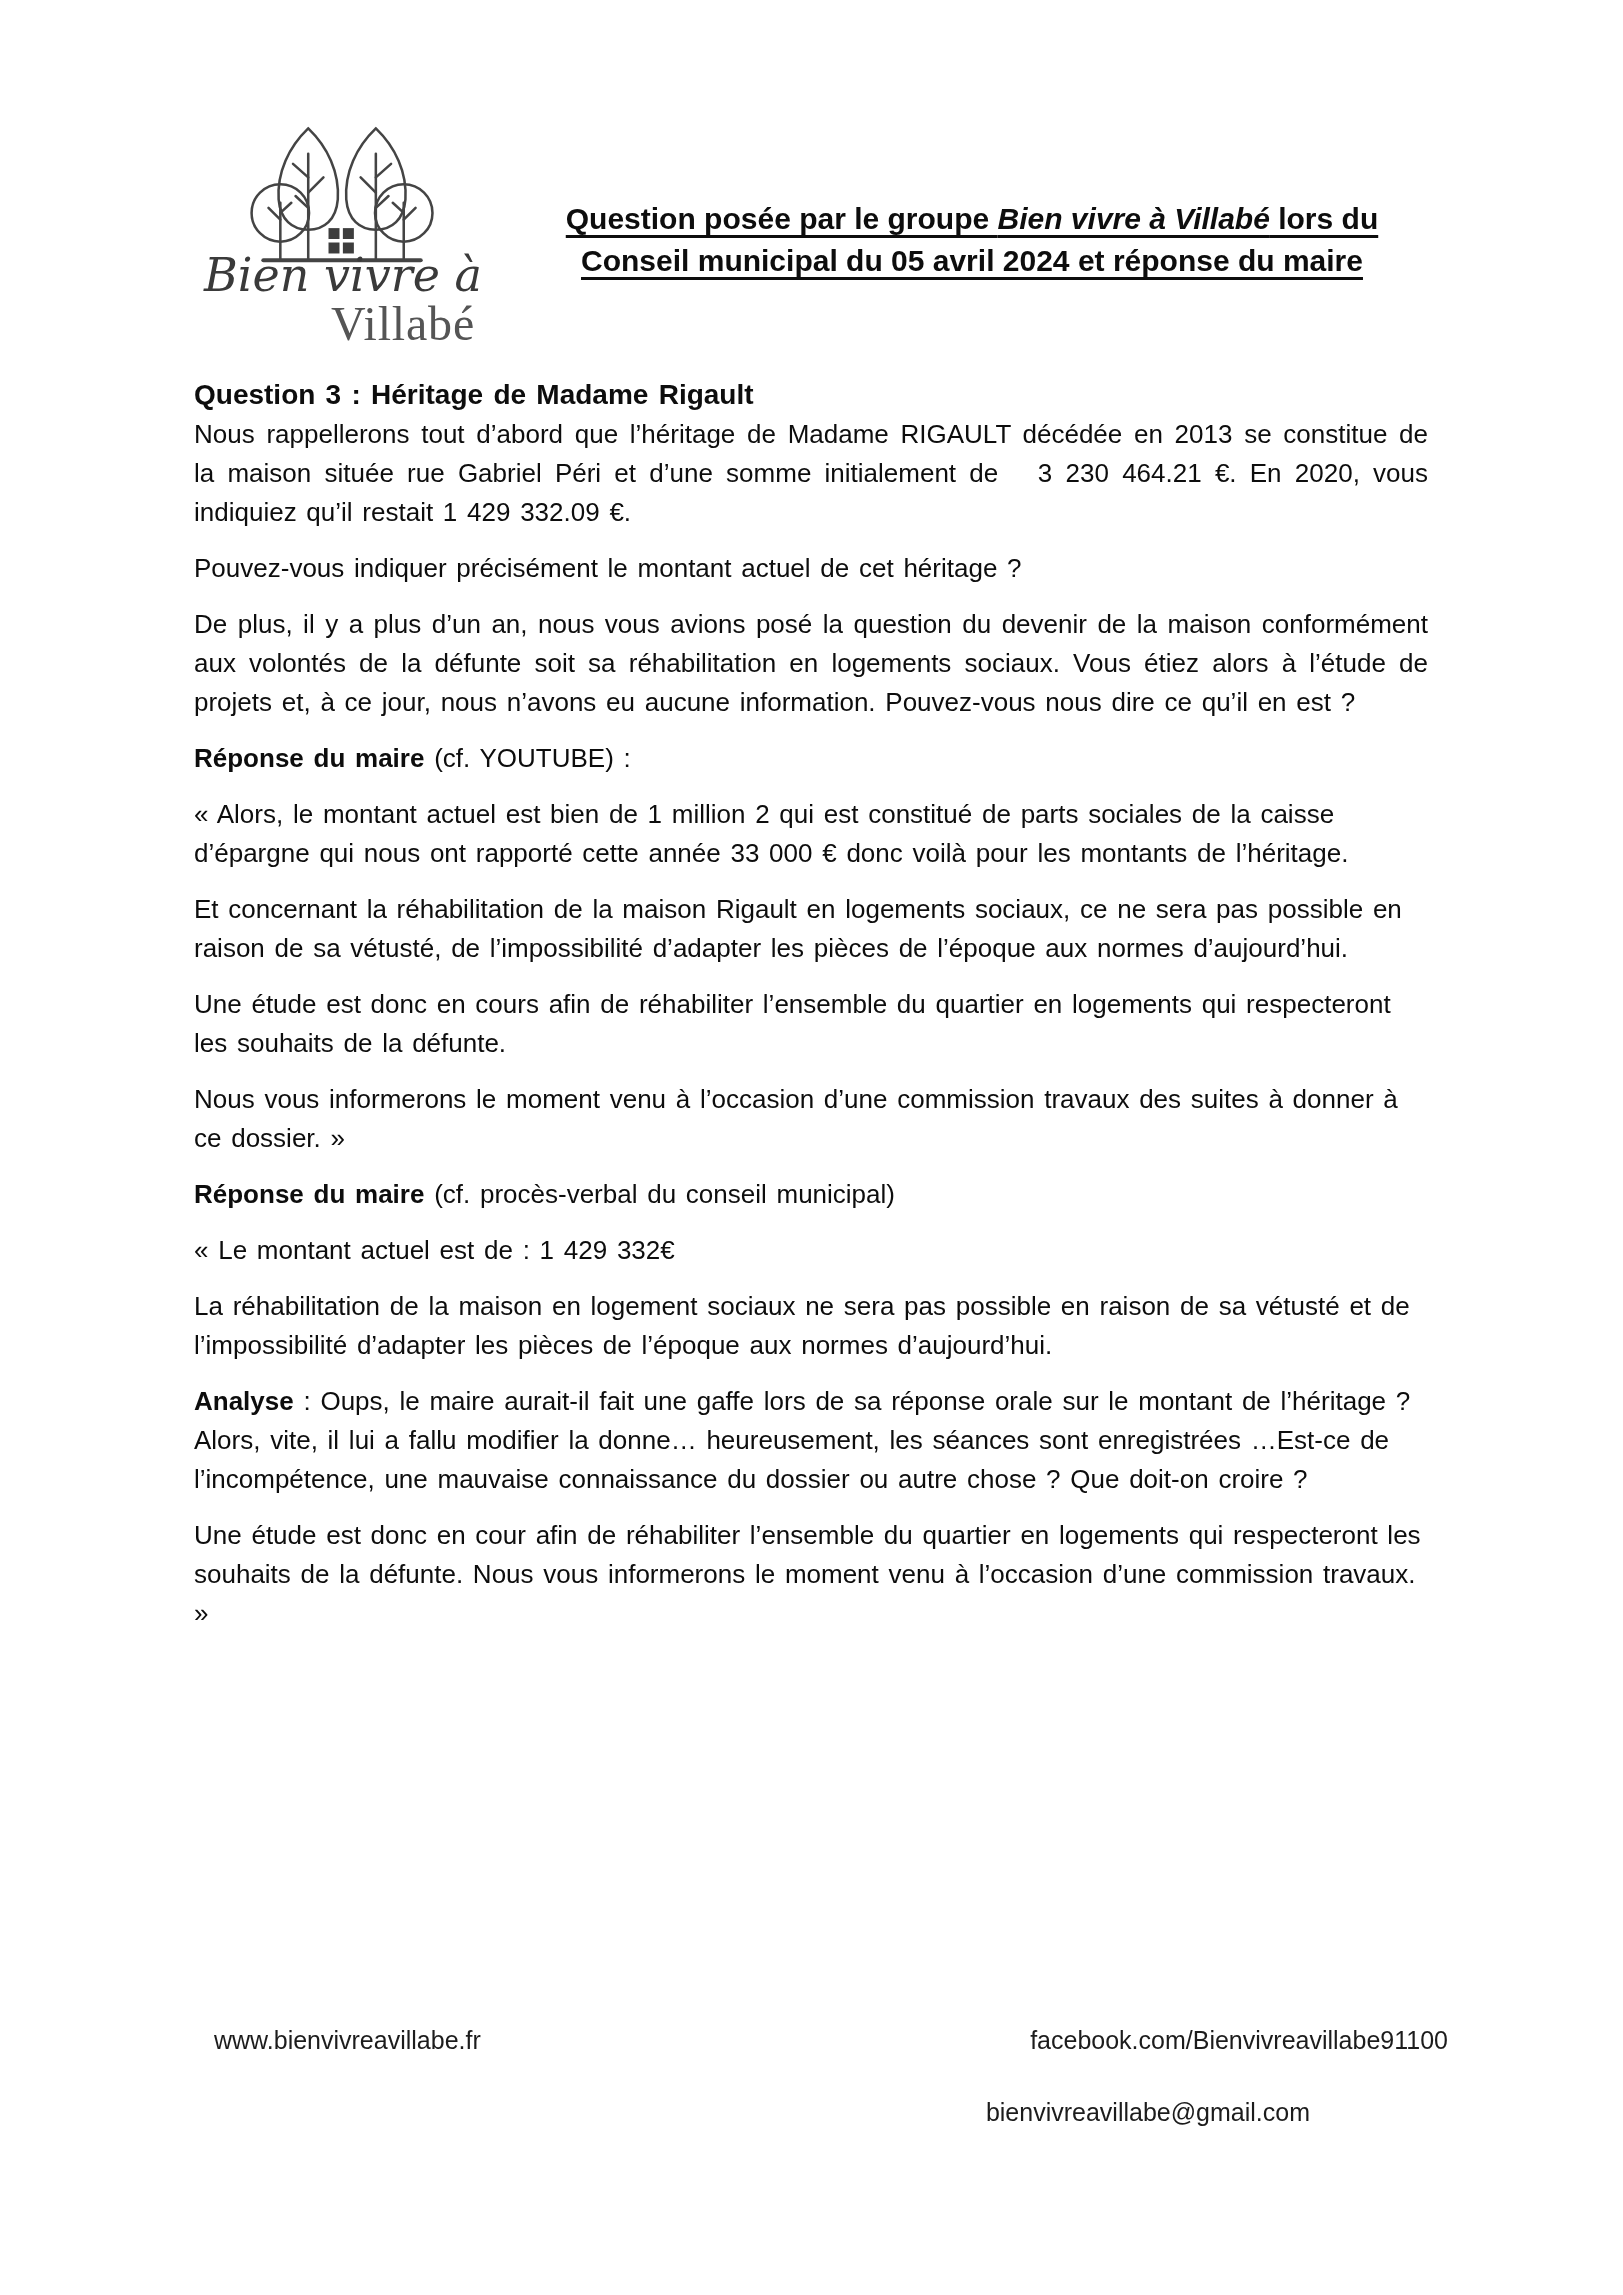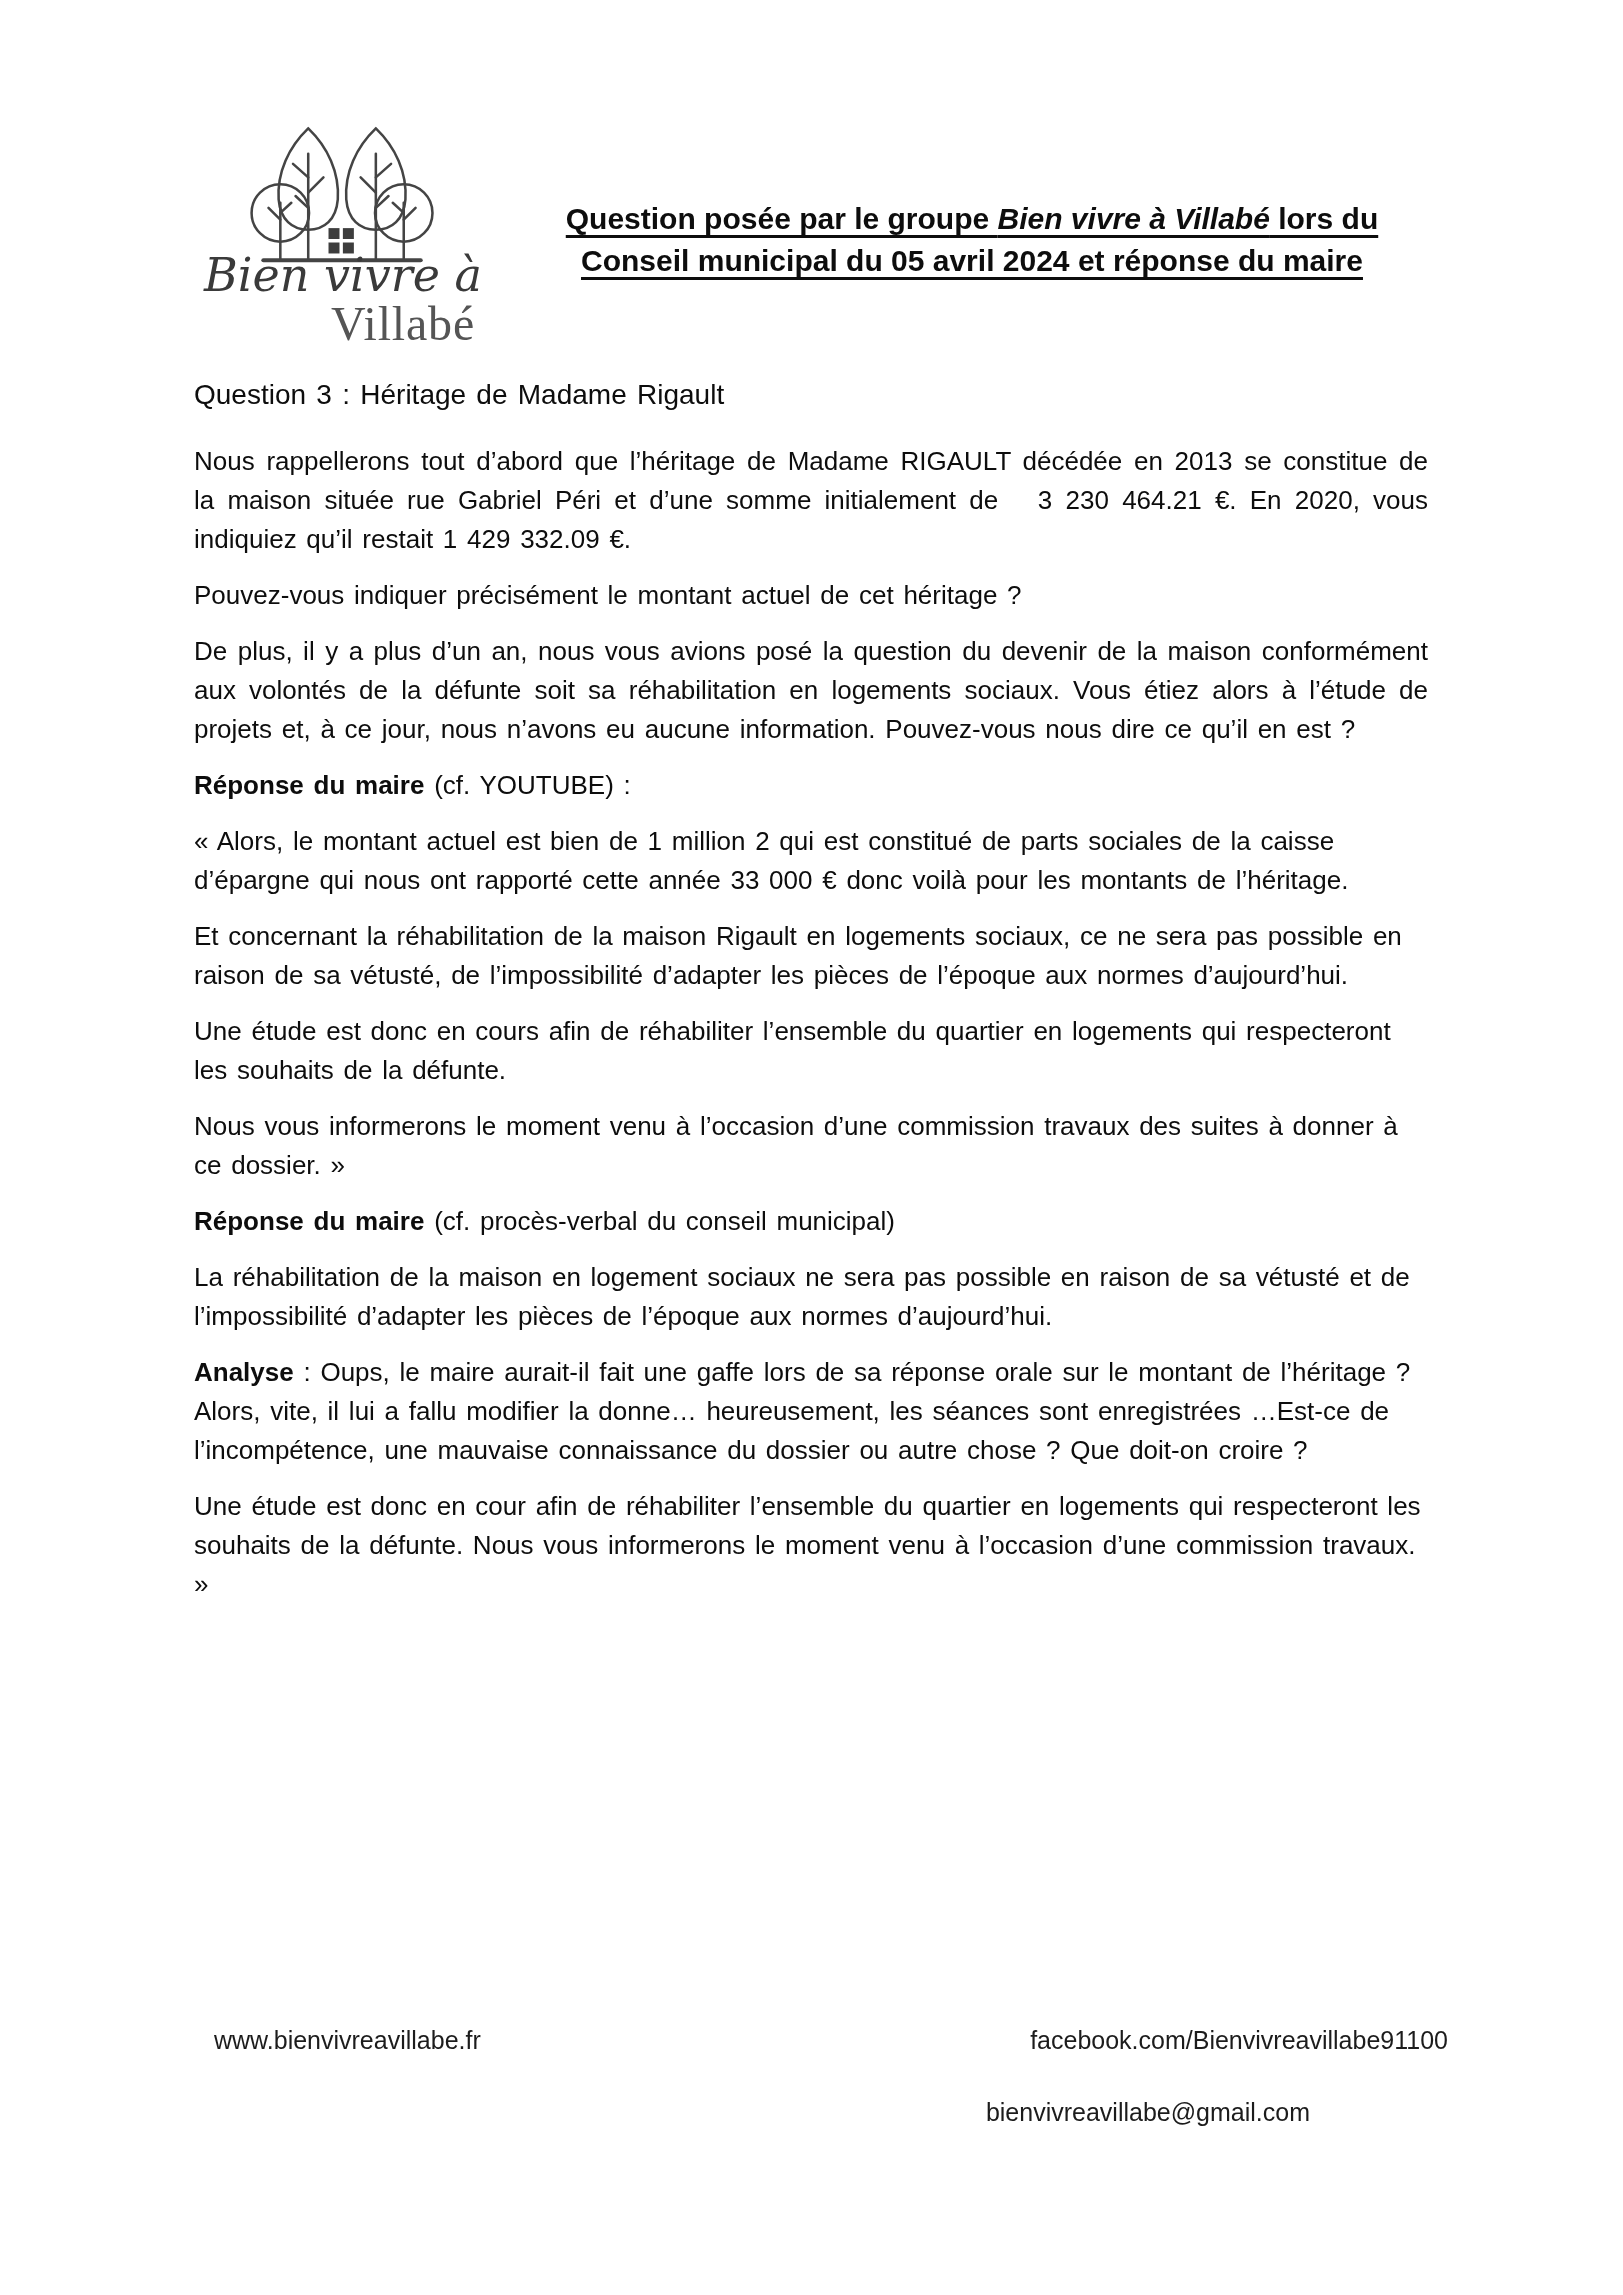--- a/index.html
+++ b/index.html
@@ -40,21 +40,21 @@
   }
   .title-line em { font-style: italic; }
 
   
   .content {
     position: absolute; left: 194px; top: 375px; width: 1234px;
     font-size: 26px; line-height: 39px; word-spacing: 2.5px; color: #0d0d0d;
   }
   .content p { margin: 0 0 17px 0; }
   .content .just { text-align: justify; }
-  .q-heading { font-size: 28px; font-weight: normal; margin: 0 0 28px 0; }
+  .q-heading { font-size: 28px; font-weight: bold; margin: 0 0 1px 0; }
   .lead-bold { font-weight: bold; text-align: right; }
 
   
   .footer-row {
     position: absolute; left: 194px; width: 1234px; top: 2026px;
     display: flex; justify-content: space-between;
     font-size: 25px; color: #1c1c1c; margin-left: 20px;
   }
   .footer-email {
     position: absolute; left: 194px; width: 1116px; top: 2098px;
@@ -123,20 +123,21 @@
     <p>« Alors, le montant actuel est bien de 1 million 2 qui est constitué de parts sociales de la caisse d’épargne qui nous ont rapporté cette année 33 000 € donc voilà pour les montants de l’héritage.</p>
 
     <p>Et concernant la réhabilitation de la maison Rigault en logements sociaux, ce ne sera pas possible en raison de sa vétusté, de l’impossibilité d’adapter les pièces de l’époque aux normes d’aujourd’hui.</p>
 
     <p>Une étude est donc en cours afin de réhabiliter l’ensemble du quartier en logements qui respecteront les souhaits de la défunte.</p>
 
     <p>Nous vous informerons le moment venu à l’occasion d’une commission travaux des suites à donner à ce dossier. »</p>
 
     <p><span class="lead-bold">Réponse du maire</span><span> (cf. procès-verbal du conseil municipal)</span></p>
 
+    <p>« Le montant actuel est de : 1 429 332€</p>
 
     <p>La réhabilitation de la maison en logement sociaux ne sera pas possible en raison de sa vétusté et de l’impossibilité d’adapter les pièces de l’époque aux normes d’aujourd’hui.</p>
 
     <p><span class="lead-bold">Analyse</span><span> : Oups, le maire aurait-il fait une gaffe lors de sa réponse orale sur le montant de l’héritage ? Alors, vite, il lui a fallu modifier la donne… heureusement, les séances sont enregistrées …Est-ce de l’incompétence, une mauvaise connaissance du dossier ou autre chose ? Que doit-on croire ?</span></p>
 
     <p>Une étude est donc en cour afin de réhabiliter l’ensemble du quartier en logements qui respecteront les souhaits de la défunte. Nous vous informerons le moment venu à l’occasion d’une commission travaux. »</p>
   </div>
 
   <div class="footer-row">
     <span class="footer-link">www.bienvivreavillabe.fr</span>

